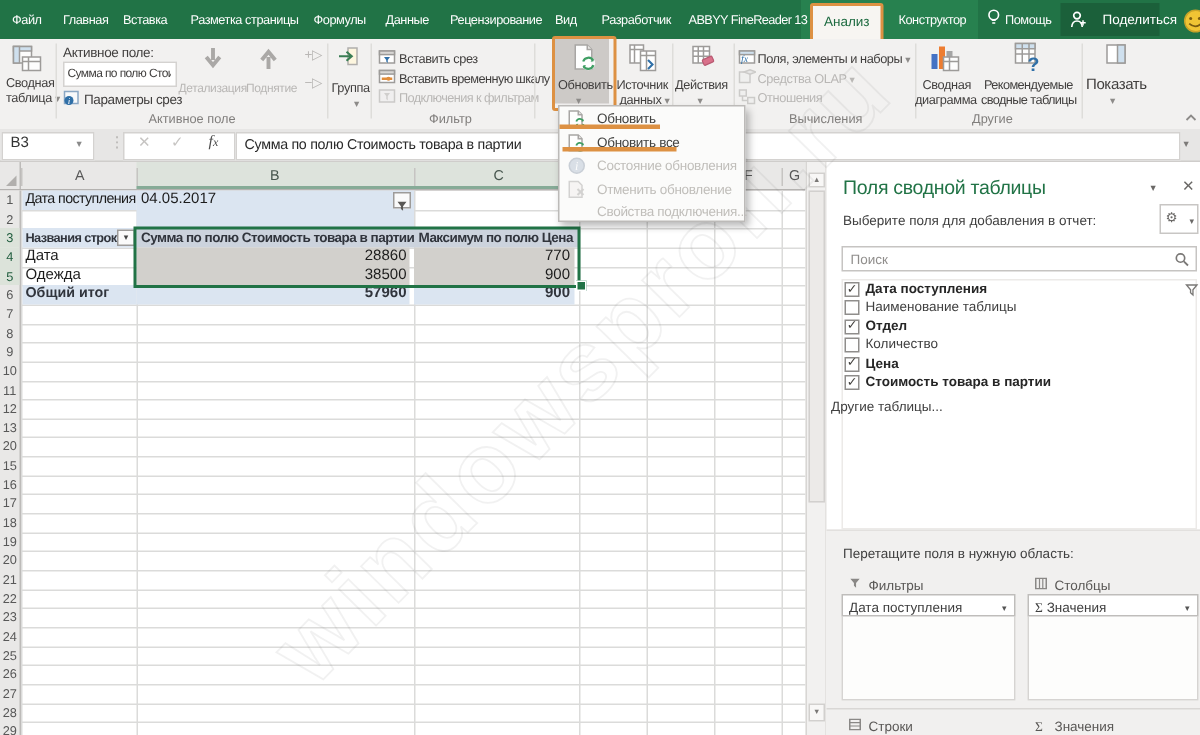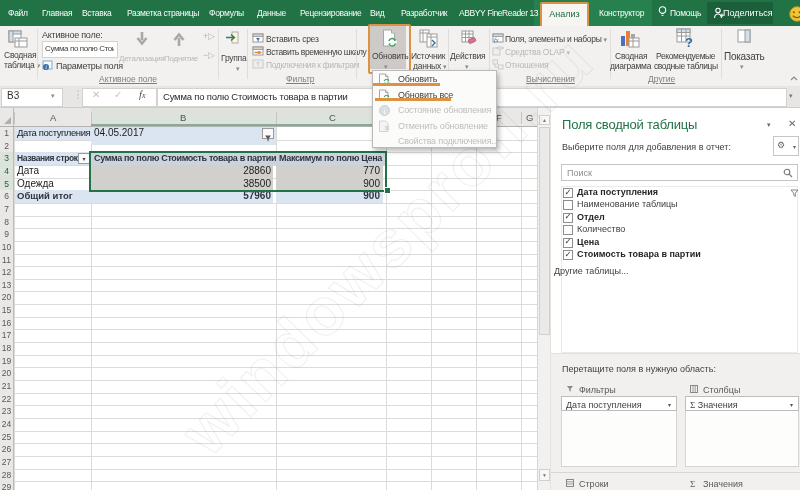--- a/index.html
+++ b/index.html
@@ -6,21 +6,21 @@
   #page{position:relative;width:800px;height:490px;background:#fff;overflow:hidden;}
   .abs{position:absolute;}
   #tabbar{left:0;top:0;width:800px;height:40px;background:#217346;}
   #ctxband{left:534px;top:0;width:118px;height:26px;background:#27814f;}
   .tab{position:absolute;top:8px;font-size:8.5px;letter-spacing:-0.3px;color:#fdfdfd;white-space:nowrap;}
   #analyz{left:540px;top:2px;width:45px;height:22px;background:#f7f5f2;border:2px solid #dd9143;border-radius:2px;
           color:#1e6b41;font-size:9px;text-align:center;line-height:21px;}
   #sharebtn{left:707px;top:2px;width:66px;height:22px;background:#1b603a;color:#fff;font-size:9px;line-height:22px;}
   #ribbon{left:0;top:26px;width:800px;height:60px;background:#f2f1f0;border-bottom:1px solid #d8d6d4;}
   .rsep{position:absolute;top:3px;width:1px;height:50px;background:#deddda;}
-  .rlabel{position:absolute;top:48px;font-size:8.5px;color:#807e7c;white-space:nowrap;text-decoration:underline;}
+  .rlabel{position:absolute;top:48px;font-size:8.5px;color:#807e7c;white-space:nowrap;}
   .rtxt{position:absolute;font-size:9px;color:#413f3e;white-space:nowrap;letter-spacing:-0.25px;}
   .rgray{position:absolute;font-size:9px;color:#b9b7b5;white-space:nowrap;letter-spacing:-0.25px;}
   .dar{position:absolute;color:#8d8b89;font-size:7px;}
   #fbar{left:0;top:86px;width:800px;height:21px;background:#e7e6e5;border-bottom:1px solid #cfcdcb;}
   .wbox{position:absolute;background:#fff;border:1px solid #d4d2d0;}
   #sheet{left:0;top:108px;width:537px;height:382px;background:#fff;}
   #colhead{position:absolute;left:0;top:0;width:537px;height:19px;background:#e9e8e7;border-bottom:1px solid #b4b2b0;box-sizing:border-box;}
   .colL{position:absolute;top:4px;font-size:9.5px;color:#585858;}
   .colsepv{position:absolute;top:4px;width:1px;height:12px;background:#c6c4c2;}
   #gutter{position:absolute;left:0;top:19px;width:14px;height:363px;background:#e9e8e7;border-right:1px solid #bdbbb9;box-sizing:border-box;}
@@ -64,21 +64,21 @@
       <circle cx="4.5" cy="4" r="3.2" fill="none" stroke="#fdfdfd" stroke-width="1.1"></circle>
       <path d="M3.2 7.5 h2.6 M3.5 9.3 h2" stroke="#fdfdfd" stroke-width="1" fill="none"></path>
     </svg>
     <div class="tab" style="left:670px">Помощь</div>
     <div class="abs" id="sharebtn">
       <svg style="position:absolute;left:6px;top:5px" width="12" height="12" viewBox="0 0 12 12">
         <circle cx="5" cy="3.4" r="2.2" fill="none" stroke="#fff" stroke-width="1.1"></circle>
         <path d="M1.5 11 q0.3-4 3.5-4 q3.2 0 3.5 4" fill="none" stroke="#fff" stroke-width="1.1"></path>
         <path d="M9 6.5 v3.5 M7.2 8.2 h3.6" stroke="#fff" stroke-width="1"></path>
       </svg>
-      <span style="margin-left:16px">Поделиться</span>
+      <span style="margin-left:28px">Поделиться</span>
     </div>
     <svg class="abs" style="left:789px;top:6px" width="11" height="16" viewBox="0 0 11 16">
       <circle cx="8" cy="8" r="7.2" fill="#f0c434" stroke="#c8a329" stroke-width="1"></circle>
       <circle cx="4.8" cy="6.3" r="1" fill="#7a5c10"></circle>
         <circle cx="10.6" cy="6.3" r="1" fill="#7a5c10"></circle>
       <path d="M3.8 9.8 q4 3.6 8 0" stroke="#7a5c10" stroke-width="1.2" fill="none"></path>
     </svg>
   </div>
 
   <div class="abs" id="ribbon">
@@ -95,21 +95,21 @@
     <div class="rsep" style="left:37px"></div>
 
     <div class="rtxt" style="left:42px;top:4px">Активное поле:</div>
     <div class="wbox" style="left:42px;top:15px;width:74px;height:15px"></div>
     <div class="rtxt" style="left:45px;top:18px;width:69px;overflow:hidden;font-size:8px;letter-spacing:-0.4px">Сумма по полю Стои</div>
     <svg class="abs" style="left:42px;top:34px" width="11" height="11" viewBox="0 0 11 11">
       <rect x="1" y="1" width="9" height="8" fill="#f7f9fb" stroke="#8aa7c4" stroke-width="1"></rect>
       <circle cx="4" cy="7" r="3" fill="#2f6fa7"></circle>
       <text x="4" y="9.3" font-size="6" fill="#fff" text-anchor="middle" font-style="italic" font-family="Liberation Serif">i</text>
     </svg>
-    <div class="rtxt" style="left:56px;top:35px">Параметры поля</div>
+    <div class="rtxt" style="left:56px;top:35px">Параметры срез</div>
     <svg class="abs" style="left:133px;top:4px" width="18" height="18" viewBox="0 0 18 18">
       <path d="M9 2 v8 M4.5 8 l4.5 5.5 l4.5 -5.5" stroke="#aaa8a6" stroke-width="2.6" fill="none"></path>
     </svg>
     <div class="rgray" style="left:119px;top:28px;font-size:8px">Детализация</div>
     <svg class="abs" style="left:170px;top:4px" width="18" height="18" viewBox="0 0 18 18">
       <path d="M9 16 v-8 M4.5 10 l4.5 -5.5 l4.5 5.5" stroke="#aaa8a6" stroke-width="2.6" fill="none"></path>
     </svg>
     <div class="rgray" style="left:164px;top:28px;font-size:8px">Поднятие</div>
     <div class="rgray" style="left:203px;top:5px;font-size:9px">+▷</div>
     <div class="rgray" style="left:203px;top:24px;font-size:9px">−▷</div>
@@ -332,21 +332,21 @@
     <div class="rown" style="top:284.65px;height:12.65px;line-height:12.65px;background:transparent;color:#585858">22</div>
     <div class="rown" style="top:297.30px;height:12.65px;line-height:12.65px;background:transparent;color:#585858">23</div>
     <div class="rown" style="top:309.95px;height:12.65px;line-height:12.65px;background:transparent;color:#585858">24</div>
     <div class="rown" style="top:322.60px;height:12.65px;line-height:12.65px;background:transparent;color:#585858">25</div>
     <div class="rown" style="top:335.25px;height:12.65px;line-height:12.65px;background:transparent;color:#585858">26</div>
     <div class="rown" style="top:347.90px;height:12.65px;line-height:12.65px;background:transparent;color:#585858">27</div>
     <div class="rown" style="top:360.55px;height:12.65px;line-height:12.65px;background:transparent;color:#585858">28</div>
     <div class="rown" style="top:373.20px;height:12.65px;line-height:12.65px;background:transparent;color:#585858">29</div>
 
     <div class="cell" style="left:15px;top:19.00px;width:76px;height:12.65px;line-height:12.65px;background:#dbe5f1;padding-left:2px;letter-spacing:-0.4px;font-size:9.5px">Дата поступления</div>
-    <div class="cell" style="left:91px;top:19.00px;width:185px;height:18px;line-height:12.65px;background:#dbe5f1;padding-left:3px">04.05.2017</div>
+    <div class="cell" style="left:91px;top:19.00px;width:185px;height:29px;line-height:12.65px;background:#dbe5f1;padding-left:3px">04.05.2017</div>
     <div class="abs" style="left:262px;top:20.00px;width:12px;height:11px;background:#fafafa;border:1px solid #9d9b99;box-sizing:border-box">
       <svg width="10" height="9" viewBox="0 0 10 9">
           <path d="M2 1.5 h6 l-2.3 3 v3 l-1.4 -1.2 v-1.8 z" fill="#5a5856"></path>
         </svg>
     </div>
 
     <div class="cell" style="left:15px;top:44.30px;width:76px;height:12.65px;line-height:12.65px;background:#dbe5f1;padding-left:2px;font-weight:bold;color:#30343c;letter-spacing:-0.4px;font-size:8.5px">Названия строк</div>
     <div class="abs" style="left:78px;top:45.30px;width:12px;height:11px;background:#fafafa;border:1px solid #9d9b99;box-sizing:border-box;text-align:center;font-size:6px;color:#444;line-height:10px">▾</div>
     <div class="cell" style="left:91px;top:44.30px;width:185px;height:12.65px;line-height:12.65px;background:#ccd3dd;padding-left:3px;font-weight:bold;color:#30343c;letter-spacing:-0.35px;font-size:9px">Сумма по полю Стоимость товара в партии</div>
     <div class="cell" style="left:276px;top:44.30px;width:110px;height:12.65px;line-height:12.65px;background:#ccd3dd;padding-left:3px;font-weight:bold;color:#30343c;letter-spacing:-0.35px;font-size:9px">Максимум по полю Цена</div>

